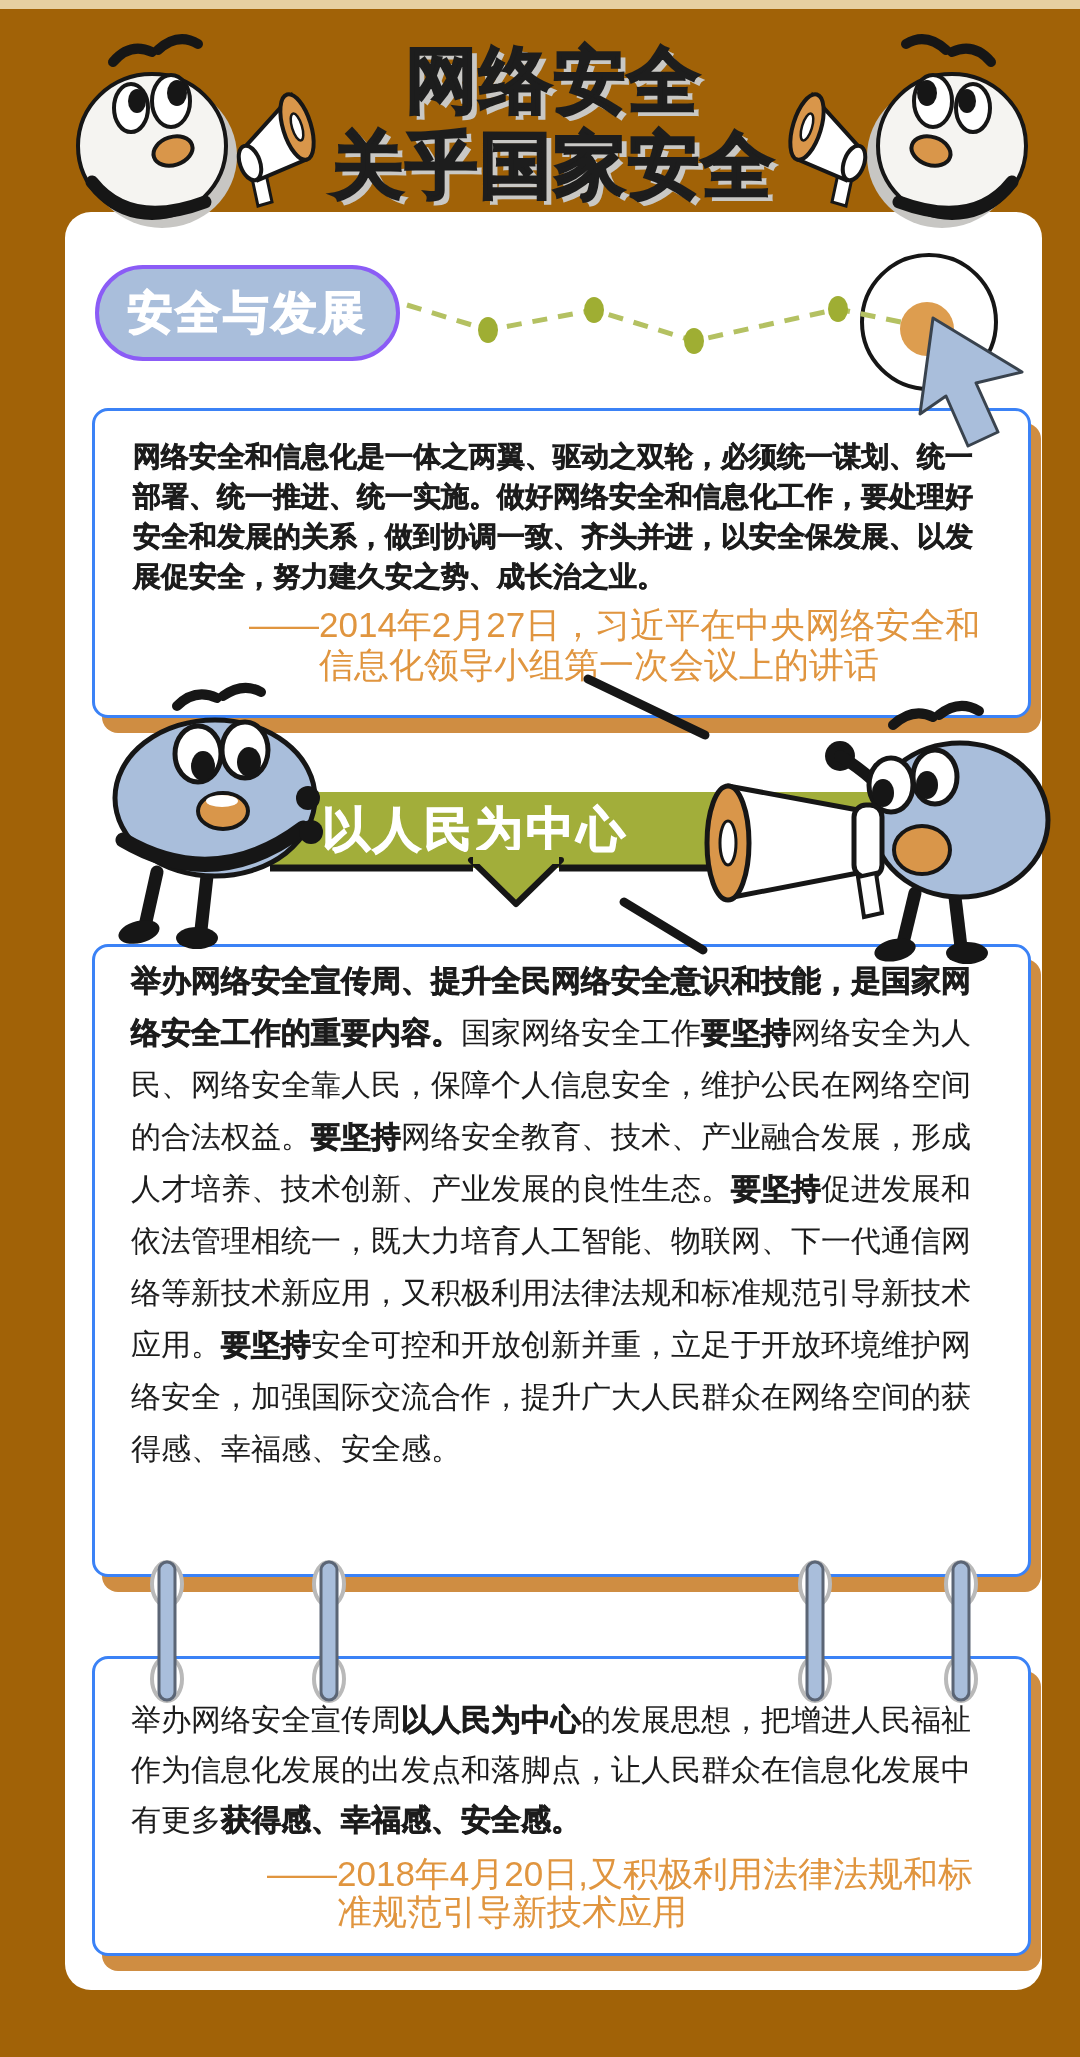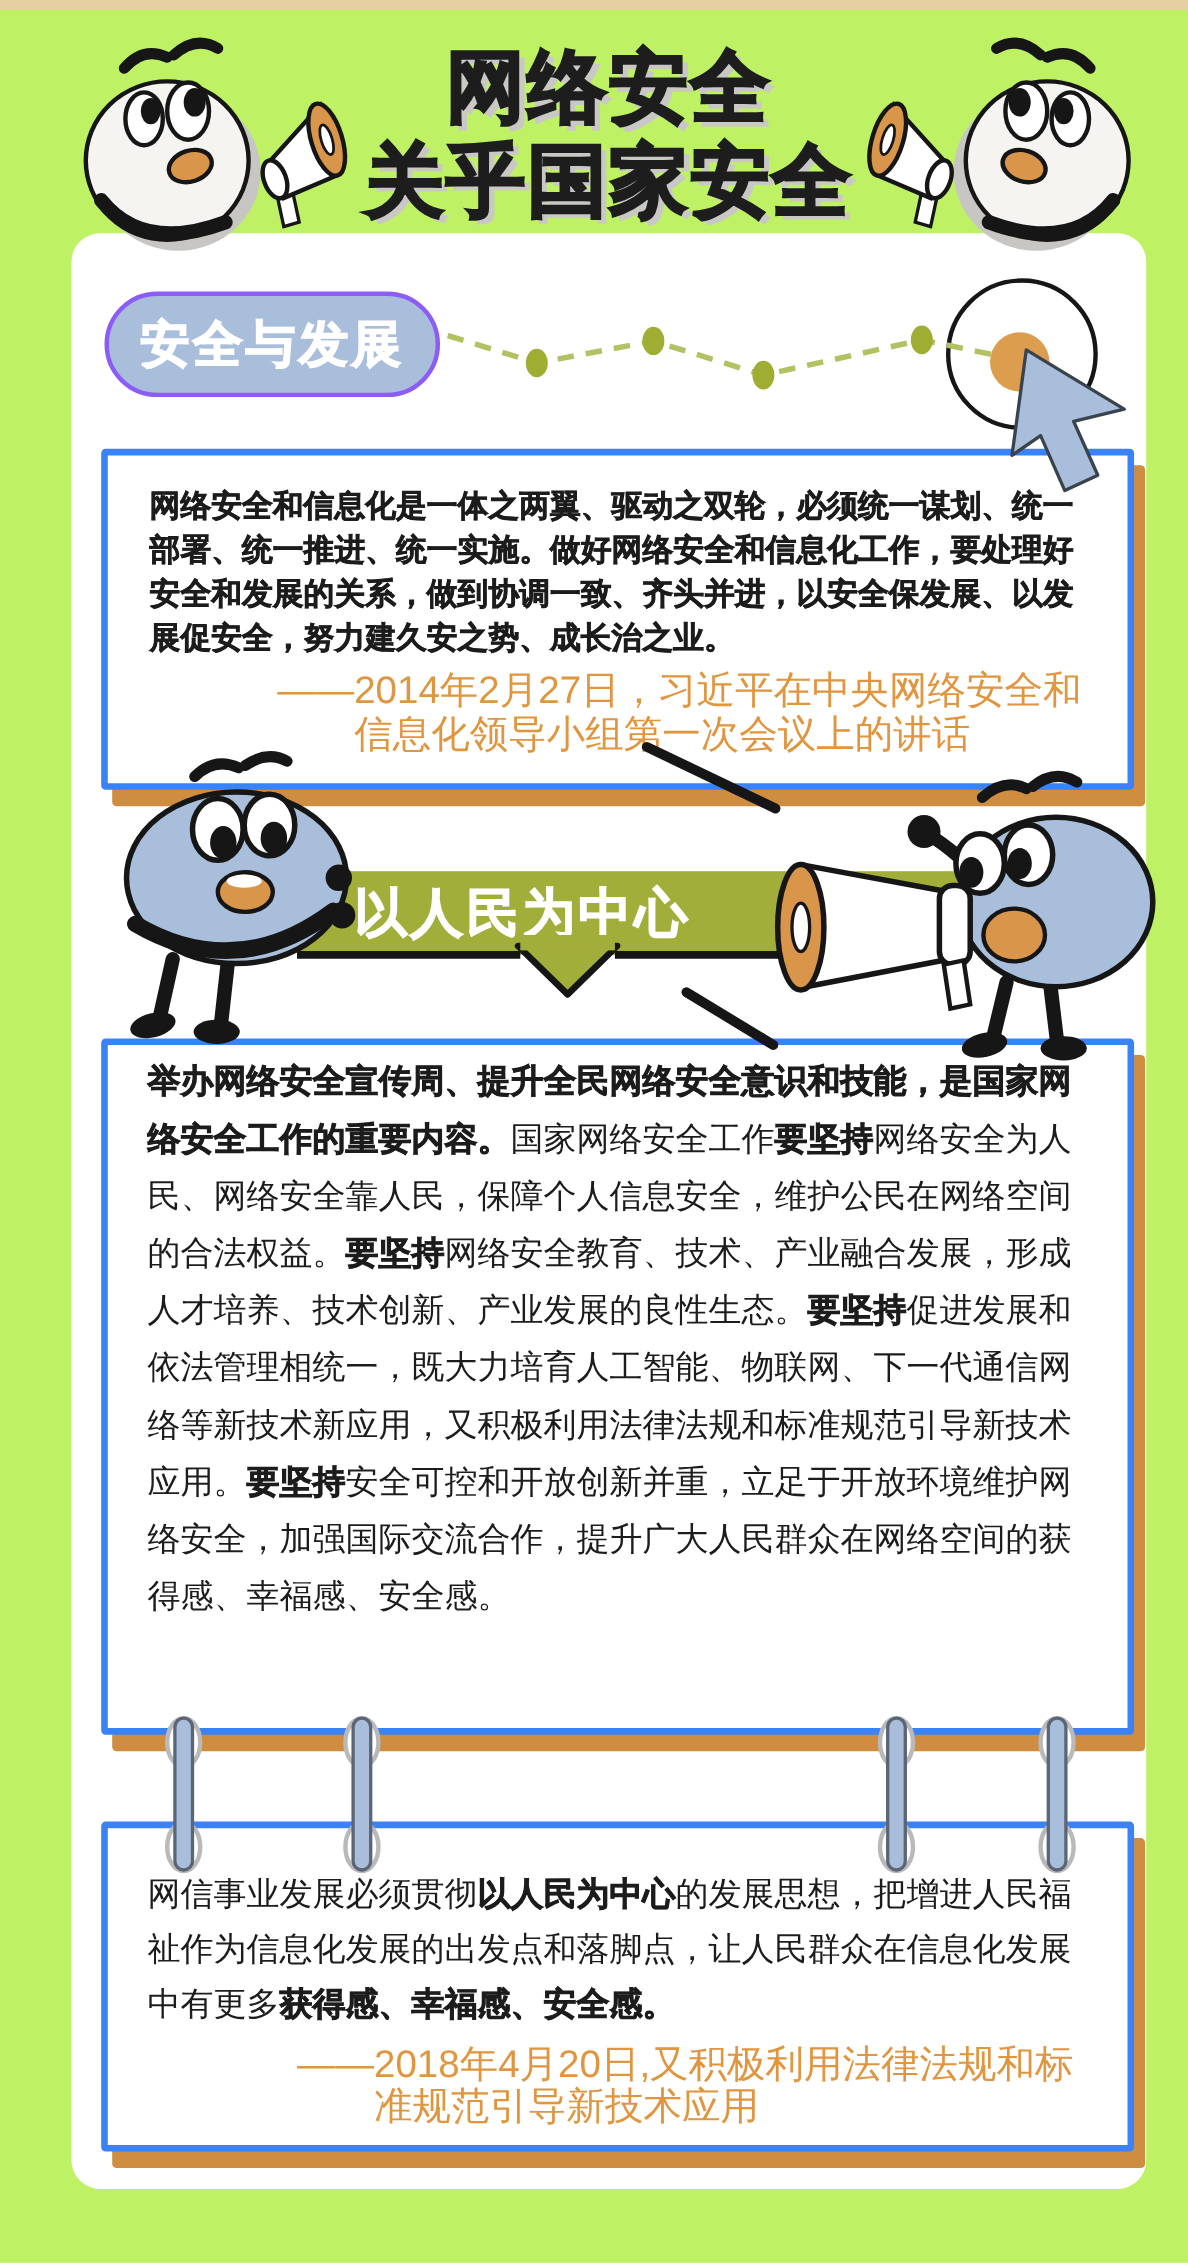--- a/index.html
+++ b/index.html
@@ -1,32 +1,32 @@
 <!DOCTYPE html>
 <html><head>
 <meta charset="utf-8">
 <style>
   html,body{margin:0;padding:0;background:#dfdedc;}
-  #poster{position:relative;width:1080px;height:2057px;background:#bef264;overflow:hidden;
+  #poster{position:relative;width:1080px;height:2057px;background:#a16207;overflow:hidden;
           font-family:"Liberation Sans","DejaVu Sans",sans-serif;}
   .abs{position:absolute;}
   
   #top-strip{left:0;top:0;width:1080px;height:9px;background:#e6d0a2;z-index:1;}
   
   #card{left:65px;top:212px;width:977px;height:1778px;background:#ffffff;border-radius:26px;z-index:1;}
   
   #title{left:65px;top:38px;width:977px;text-align:center;z-index:3;color:#1d1d1d;
          font-weight:900;font-size:72px;line-height:85px;letter-spacing:2px;
          -webkit-text-stroke:2.5px #1d1d1d;text-shadow:6px 5px 0 #c9c8c5;}
   
   #badge{left:95px;top:265px;width:305px;height:96px;background:#a9bedb;border:4px solid #8b5cf6;
          border-radius:52px;box-sizing:border-box;display:flex;align-items:center;justify-content:center;z-index:2;}
   #badge span{color:#ffffff;font-size:45px;font-weight:800;letter-spacing:3px;-webkit-text-stroke:1.5px #fff;}
   
-  .qbox{background:#ffffff;border:6px solid #3b82f6;border-radius:4px;box-sizing:border-box;
+  .qbox{background:#ffffff;border:3px solid #3b82f6;border-radius:16px;box-sizing:border-box;
         box-shadow:10px 15px 0 #cf8d42;z-index:2;}
   #box1{left:92px;top:408px;width:939px;height:310px;padding:26px 30px 0 38px;}
   #box2{left:92px;top:944px;width:939px;height:633px;padding:8px 34px 0 36px;}
   #box3{left:92px;top:1656px;width:939px;height:300px;padding:36px 30px 0 36px;}
   .q{color:#1c1c1c;}
   #box1 .q{font-size:28px;line-height:40px;font-weight:700;-webkit-text-stroke:.6px #1c1c1c;}
   #box2 .q{font-size:30px;line-height:52px;}
   #box3 .q{font-size:30px;line-height:50px;}
   .q .b{font-weight:700;-webkit-text-stroke:.7px #1c1c1c;}
   .q .n{font-weight:400;-webkit-text-stroke:0;}
@@ -184,17 +184,17 @@
     </g>
     <g fill="#a9bedb" stroke="#5b6575" stroke-width="3">
       <rect x="19" y="12" width="16" height="138" rx="8"></rect>
       <rect x="181" y="12" width="16" height="138" rx="8"></rect>
       <rect x="667" y="12" width="16" height="138" rx="8"></rect>
       <rect x="813" y="12" width="16" height="138" rx="8"></rect>
     </g>
   </svg>
 
   <div id="box3" class="abs qbox">
-    <div class="q"><span class="n">网信事业发展必须贯彻</span><span class="b">以人民为中心</span><span class="n">的发展思想，把增进人民福祉作为信息化发展的出发点和落脚点，让人民群众在信息化发展中有更多</span><span class="b">获得感、幸福感、安全感。</span></div>
+    <div class="q"><span class="n">举办网络安全宣传周</span><span class="b">以人民为中心</span><span class="n">的发展思想，把增进人民福祉作为信息化发展的出发点和落脚点，让人民群众在信息化发展中有更多</span><span class="b">获得感、幸福感、安全感。</span></div>
     <div class="attr">——2018年4月20日,又积极利用法律法规和标准规范引导新技术应用</div>
   </div>
 
 </div>
 
 </body></html>

